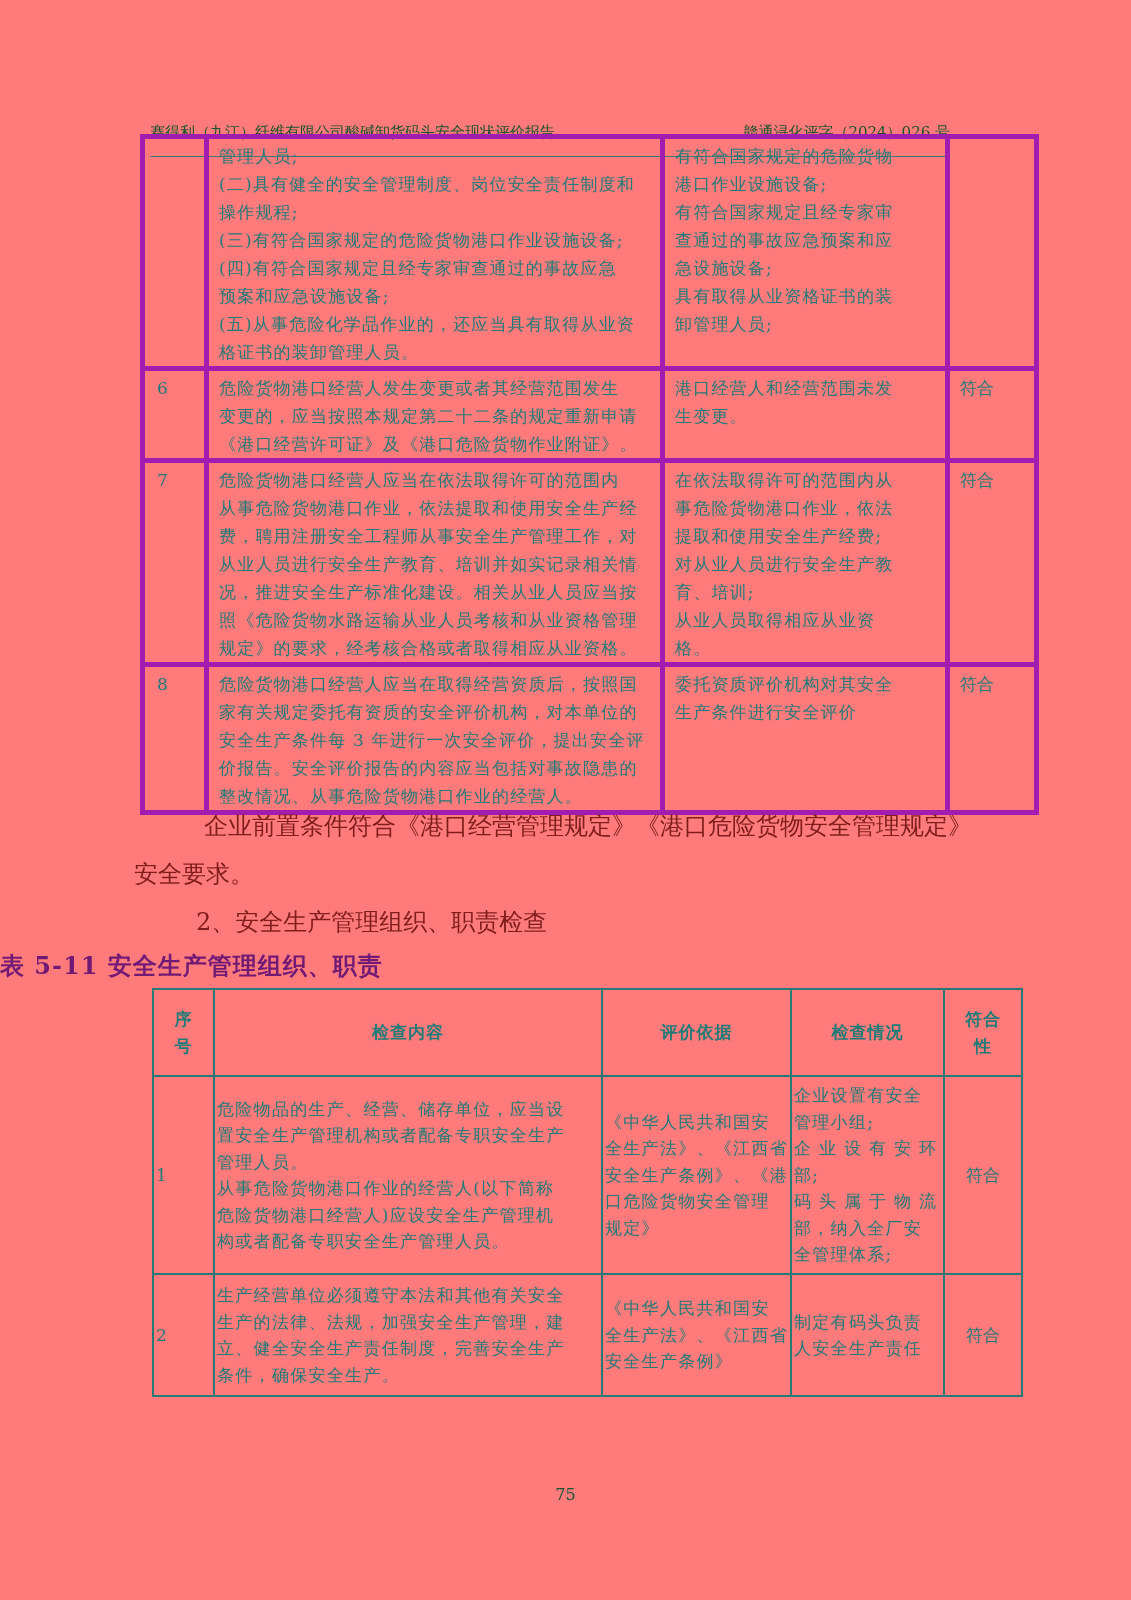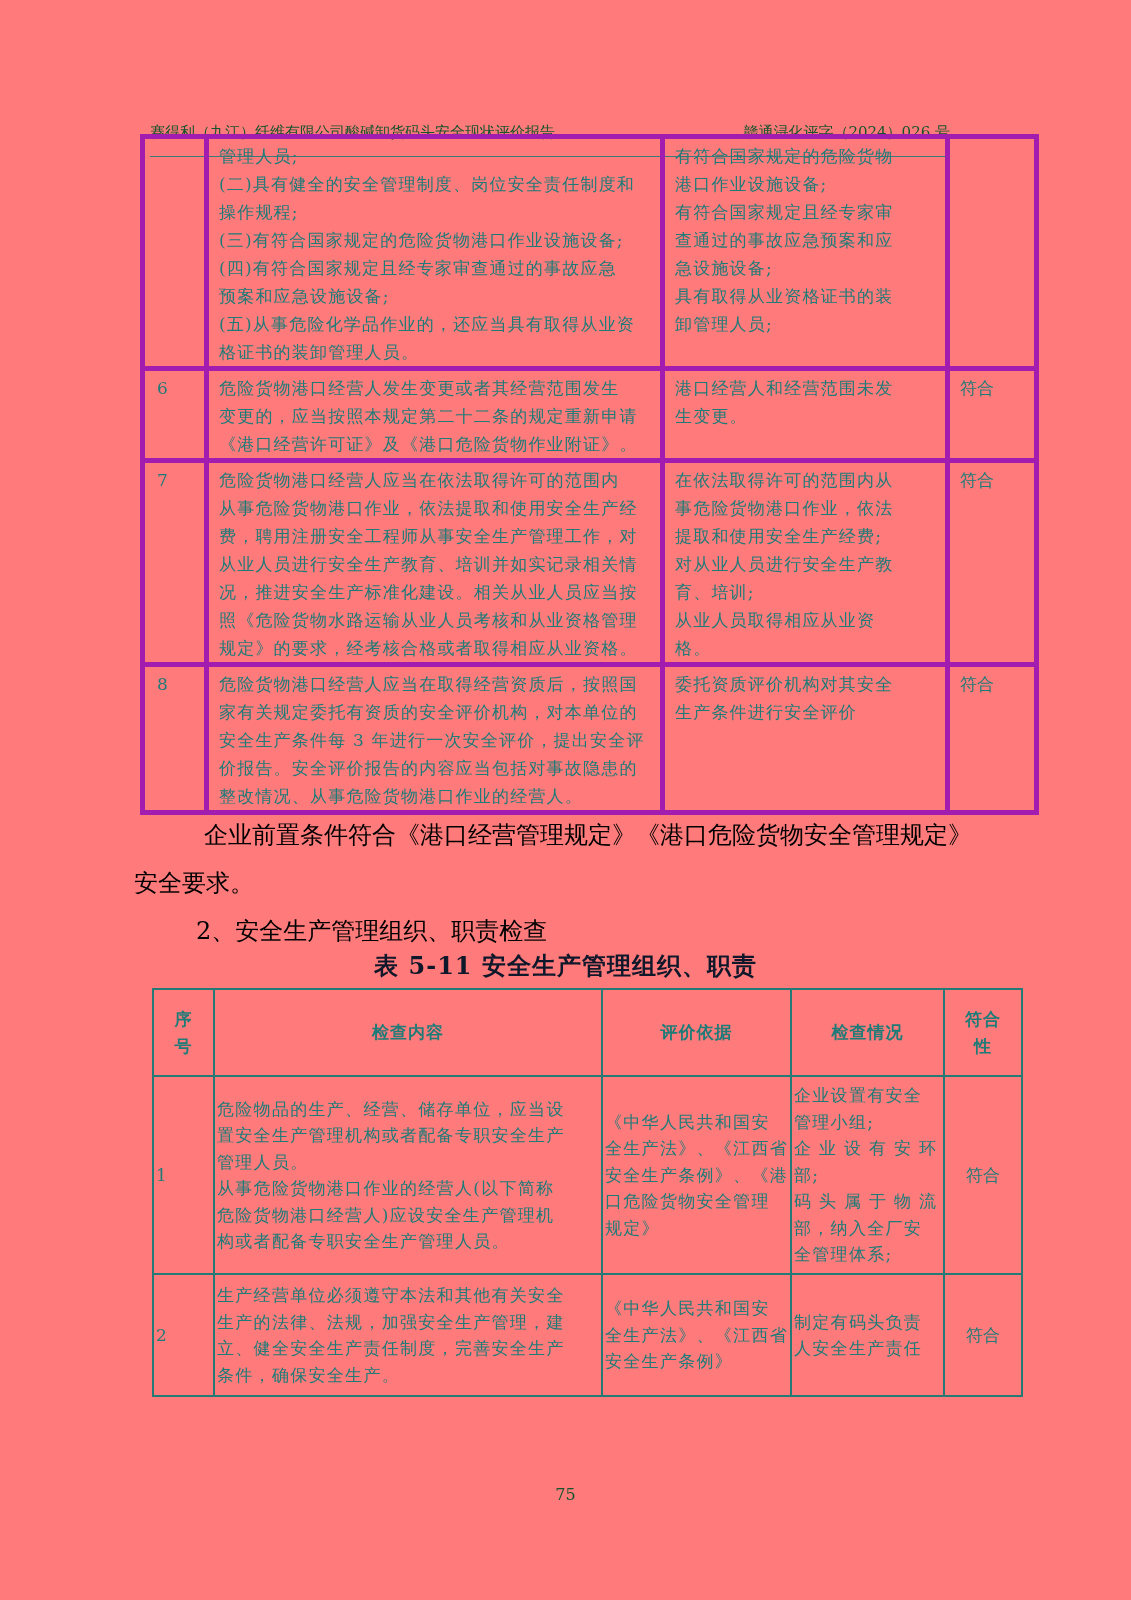--- a/index.html
+++ b/index.html
@@ -18,27 +18,26 @@
   .t1 td.num { padding-left:12px; }
   .t1 .line { display:block; white-space:nowrap; letter-spacing:1.2px; }
   .t2 { left:152px; top:988px; width:869px; border:2.5px solid #267a76; }
   .t2 th, .t2 td { border:2px solid #267a76; font-size:17px; line-height:26.5px; }
   .t2 th { font-weight:bold; height:28px; padding:16px; letter-spacing:1px; }
   .t2 td { padding:2px 2px 2px 2px; }
   .t2 .line { display:block; white-space:nowrap; letter-spacing:1.3px; }
   .t2 td.vc { vertical-align:middle; text-align:center; }
   .t2 td.vl { vertical-align:middle; }
   .para {
-    position:absolute; font-size:24px; color:#000000; white-space:nowrap;
+    position:absolute; font-size:24px; color:#7f1d1d; white-space:nowrap;
     font-family:"DejaVu Serif","Liberation Serif",serif;
-    margin-top:9px;
   }
   .caption {
-    position:absolute; left:0; width:1131px; top:950px; text-align:center;
-    font-size:24px; font-weight:bold; color:#0f172a; letter-spacing:1px;
+    position:absolute; left:0; width:1131px; top:950px; 
+    font-size:24px; font-weight:bold; color:#701a75; letter-spacing:1px;
   }
   .pagenum { position:absolute; left:0; width:1131px; top:1485px; text-align:center; font-size:16px; color:#14532d; }
 </style>
 </head>
 <body>
 
 <div class="header">
   <span>赛得利（九江）纤维有限公司酸碱卸货码头安全现状评价报告</span>
   <span>赣通浔化评字（2024）026 号</span>
 </div>

